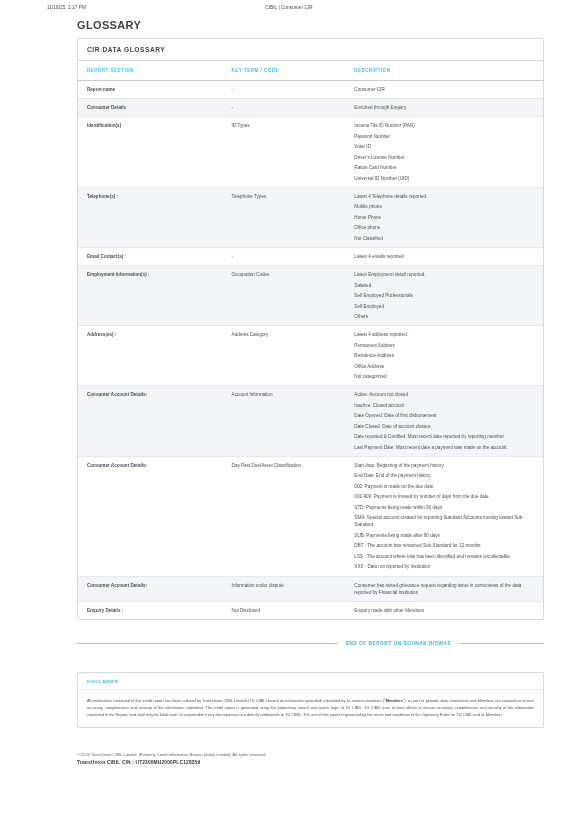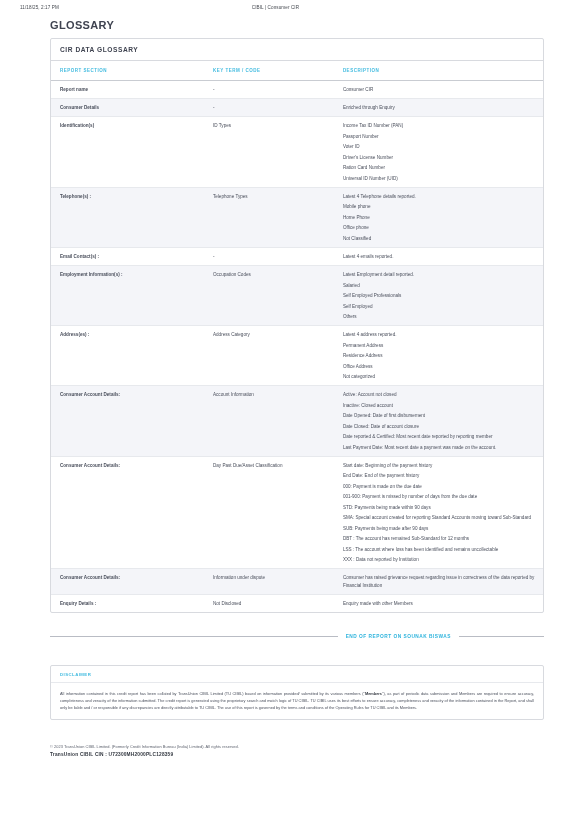--- a/index.html
+++ b/index.html
@@ -4,21 +4,21 @@
 <style>
   * { box-sizing: border-box; }
   html, body {
     margin: 0; padding: 0;
     width: 570px; height: 817px;
     background: #ffffff;
     font-family: "Liberation Sans", sans-serif;
     color: #3c4257;
     -webkit-font-smoothing: antialiased;
   }
-  .page { position: relative; width: 570px; height: 817px; overflow: hidden; }
+  .page { position: relative; width: 570px; height: 817px; overflow: hidden; padding-left: 27px; }
 
   
   .print-header {
     display: flex; align-items: baseline;
     padding: 5px 20px 0 20px;
     font-size: 4.6px; letter-spacing: .1px; color: #44484f;
   }
   .print-header .ph-date { flex: 0 0 auto; }
   .print-header .ph-mid { flex: 1 1 auto; text-align: center; padding-right: 58px; }
 

